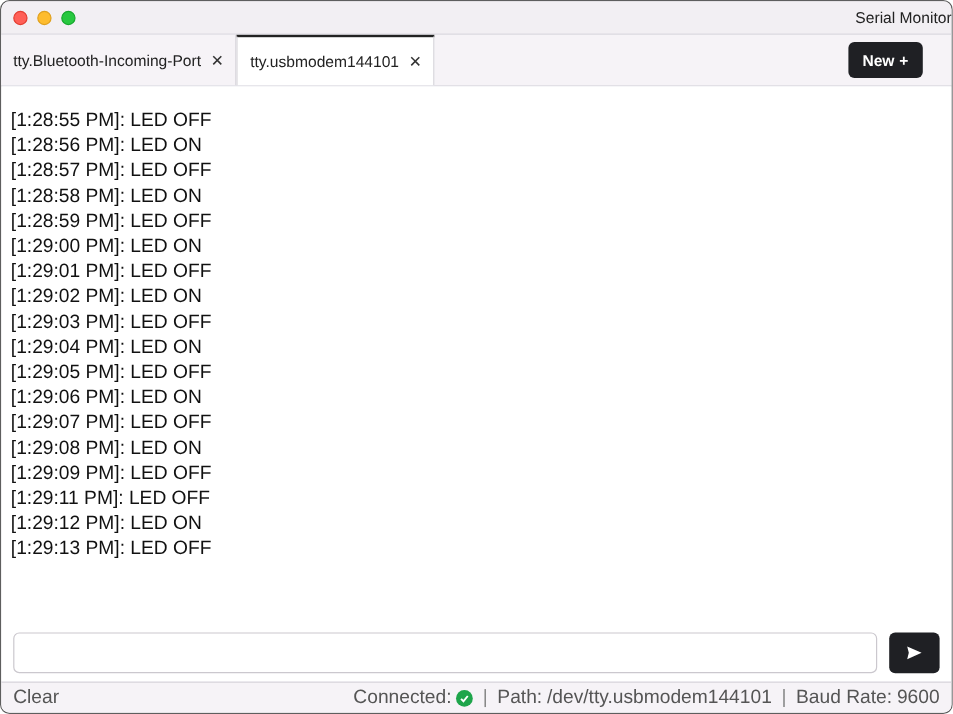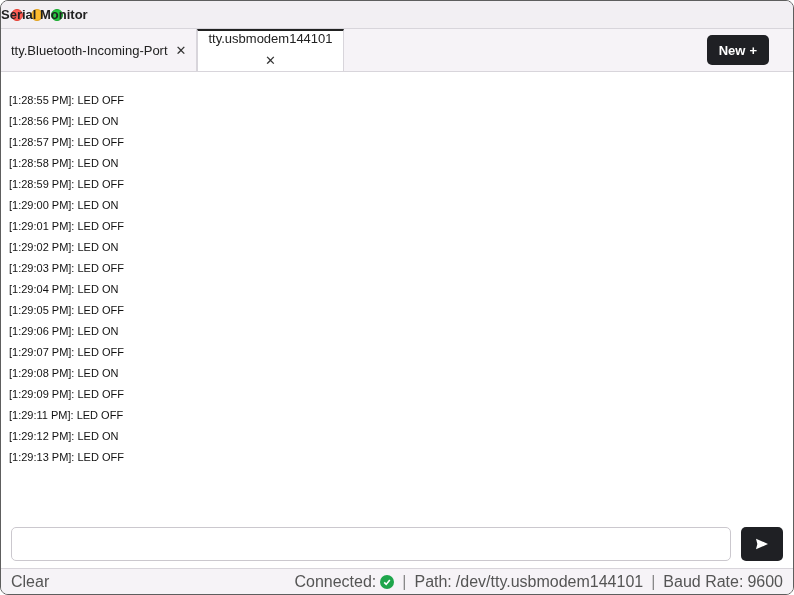--- a/index.html
+++ b/index.html
@@ -23,52 +23,52 @@
     background:var(--bg);
   }
 
   
   .titlebar{position:relative;height:28px;flex:0 0 28px;background:#f2eff3;border-bottom:1px solid var(--border);display:flex;align-items:center}
   .traffic{display:flex;gap:8px;padding-left:10px}
   .tl{width:12px;height:12px;border-radius:50%}
   .tl.r{background:#ff5f57;border:0.5px solid #e33e32}
   .tl.y{background:#febc2e;border:0.5px solid #e0a11f}
   .tl.g{background:#28c840;border:0.5px solid #17a82e}
-  .title{position:absolute;left:0;right:0;text-align:left;font-size:13px;color:#222;font-weight:700;pointer-events:none}
+  .title{position:absolute;left:0;right:0;text-align:right;font-size:13px;color:#222;font-weight:400;pointer-events:none}
 
   
   .tabstrip{height:42px;flex:0 0 42px;display:flex;align-items:stretch;background:var(--bg);position:relative;border-bottom:0 solid transparent}
   .tabs{display:flex;align-items:stretch}
   .tab{
     display:flex;align-items:center;gap:8px;
     padding:0 10px 0 10px;font-size:13px;color:#222;
     height:100%;
     position:relative;
     border-right:1px solid var(--border);
     cursor:default;
   }
   .tab .close{font-size:13px;color:#333;line-height:1;cursor:default}
-  .tab.active{background:#fff;border-top:2px solid var(--tab-border-top);border-left:1px solid var(--border);flex-direction:column;}
+  .tab.active{background:#fff;border-top:2px solid var(--tab-border-top);border-left:1px solid var(--border);}
   .tab.inactive{background:var(--bg)}
   .tabstrip .spacer{flex:1}
   .newbtn{
     align-self:center;margin-right:24px;
     background:var(--btn-dark);color:#fff;
     font-size:13px;font-weight:600;
     border-radius:5px;height:30px;
     display:flex;align-items:center;gap:4px;padding:0 12px;
     cursor:default;
   }
   .newbtn .plus{font-size:13px}
 
   .tabstrip-border{height:1px;background:var(--border)}
 
   
   .log{flex:1;background:#fff;overflow:auto;padding:18px 8px 8px 8px}
-  .log-line{font-size:11px;color:#111;line-height:21px;white-space:pre}
+  .log-line{font-size:16px;color:#111;line-height:21px;white-space:pre}
 
   
   .inputrow{flex:0 0 48px;background:#fff;display:flex;align-items:center;gap:10px;padding:0 10px;border-top:0}
   .txtbox{flex:1;height:34px;border:1px solid #cbc8ce;border-radius:5px;background:#fff}
   .sendbtn{width:42px;height:34px;background:var(--btn-dark);border-radius:5px;display:flex;align-items:center;justify-content:center;cursor:default}
   .sendbtn svg{width:16px;height:16px;fill:#fff}
 
   
   .statusbar{flex:0 0 26px;background:var(--bg);border-top:1px solid var(--border);display:flex;align-items:center;padding:0 10px;font-size:16px;color:#555}
   .statusbar .clear{color:#555;cursor:default}

